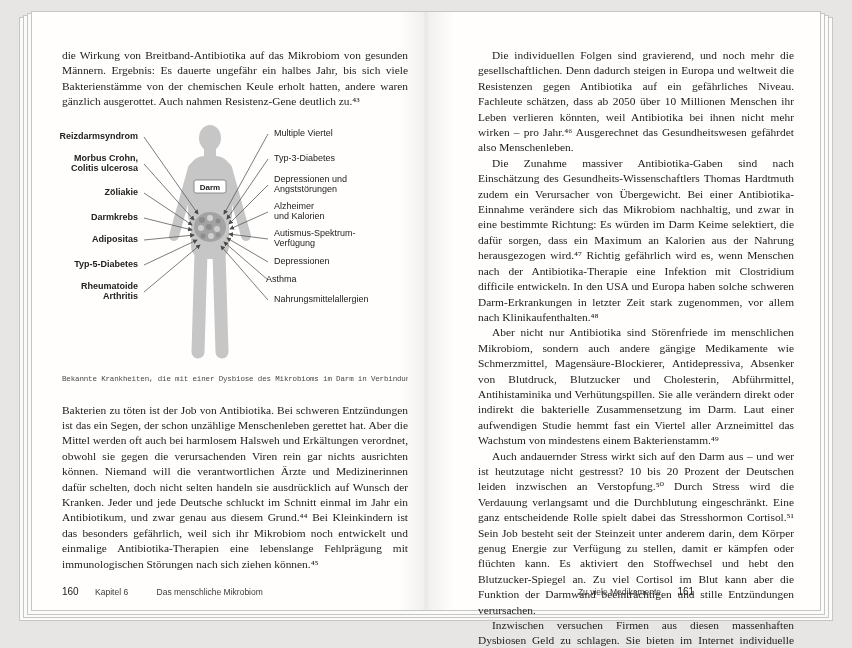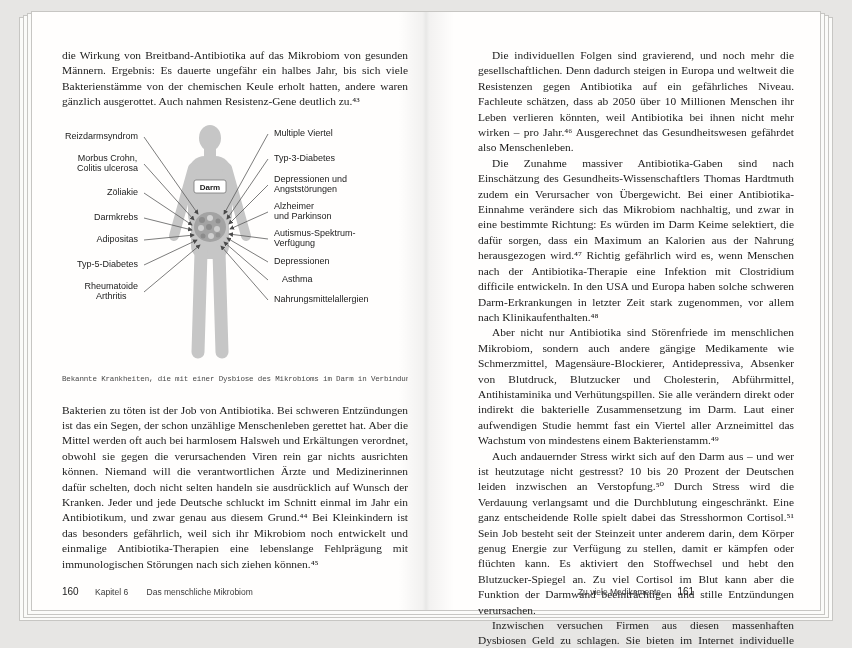--- a/index.html
+++ b/index.html
@@ -41,38 +41,38 @@
 
   
   .diagram{position:relative;height:242px;margin-top:14px;}
   .diagram svg{position:absolute;left:0;top:0;}
   .dlabel{
     position:absolute;
     font-family:"Liberation Sans","DejaVu Sans",sans-serif;
     font-size:9px;line-height:10.5px;color:#222;
     white-space:pre-line;
   }
-  .dlabel.l{text-align:center;}
+  .dlabel.l{text-align:right;font-weight:bold;}
   .caption{
     font-family:Liberation Mono, monospace;
     font-size:7.5px;letter-spacing:-0.15px;color:#4a4a4a;
     margin-top:9px;white-space:nowrap;overflow:hidden;
   }
 
   
   .footer{
     position:absolute;bottom:13px;
     font-family:"Liberation Sans","DejaVu Sans",sans-serif;
     font-size:8.5px;color:#3b3b3b;
   }
   .footer .pnum{font-size:10px;color:#222;}
   .page.left .footer{left:30px;right:18px;}
   .page.right .footer{left:52px;right:26px;text-align:center;}
   .footer .gap-r{margin-right:14px;margin-top:34px;}
-  .footer .gap-s{margin-right:16px;}
+  .footer .gap-s{margin-right:26px;}
   .footer .gap-l{margin-left:14px;}
 </style>
 </head>
 <body>
 
 <div class="scene">
   <div class="edge e3"></div>
   <div class="edge e2"></div>
   <div class="edge e1"></div>
 
@@ -149,25 +149,25 @@
           <div class="dlabel l" style="top:110px;right:270px">Adipositas</div>
           <div class="dlabel l" style="top:135px;right:270px">Typ-5-Diabetes</div>
           <div class="dlabel l" style="top:157px;right:270px">Rheumatoide
 Arthritis</div>
 
           <div class="dlabel r" style="top:4px;left:212px">Multiple Viertel</div>
           <div class="dlabel r" style="top:29px;left:212px">Typ-3-Diabetes</div>
           <div class="dlabel r" style="top:50px;left:212px">Depressionen und
 Angststörungen</div>
           <div class="dlabel r" style="top:77px;left:212px">Alzheimer
-und Parkinson</div>
+und Kalorien</div>
           <div class="dlabel r" style="top:104px;left:212px">Autismus-Spektrum-
 Verfügung</div>
           <div class="dlabel r" style="top:132px;left:212px">Depressionen</div>
-          <div class="dlabel r" style="top:150px;left:220px">Asthma</div>
+          <div class="dlabel r" style="top:150px;left:204px">Asthma</div>
           <div class="dlabel r" style="top:170px;left:212px">Nahrungsmittelallergien</div>
         </div>
 
         <div class="caption">Bekannte Krankheiten, die mit einer Dysbiose des Mikrobioms im Darm in Verbindung gebracht werden</div>
 
         <p class="para after-figure">Bakterien zu töten ist der Job von Antibiotika. Bei schweren Entzündungen ist das ein Segen, der schon unzählige Menschenleben gerettet hat. Aber die Mittel werden oft auch bei harmlosem Halsweh und Erkältungen verordnet, obwohl sie gegen die verursachenden Viren rein gar nichts ausrichten können. Niemand will die verantwortlichen Ärzte und Medizinerinnen dafür schelten, doch nicht selten handeln sie ausdrücklich auf Wunsch der Kranken. Jeder und jede Deutsche schluckt im Schnitt einmal im Jahr ein Antibiotikum, und zwar genau aus diesem Grund.⁴⁴ Bei Kleinkindern ist das besonders gefährlich, weil sich ihr Mikrobiom noch entwickelt und einmalige Antibiotika-Therapien eine lebenslange Fehlprägung mit immunologischen Störungen nach sich ziehen können.⁴⁵</p>
 
         <div class="footer">
           <span class="pnum gap-r">160</span>
           <span class="gap-s">Kapitel 6</span>

